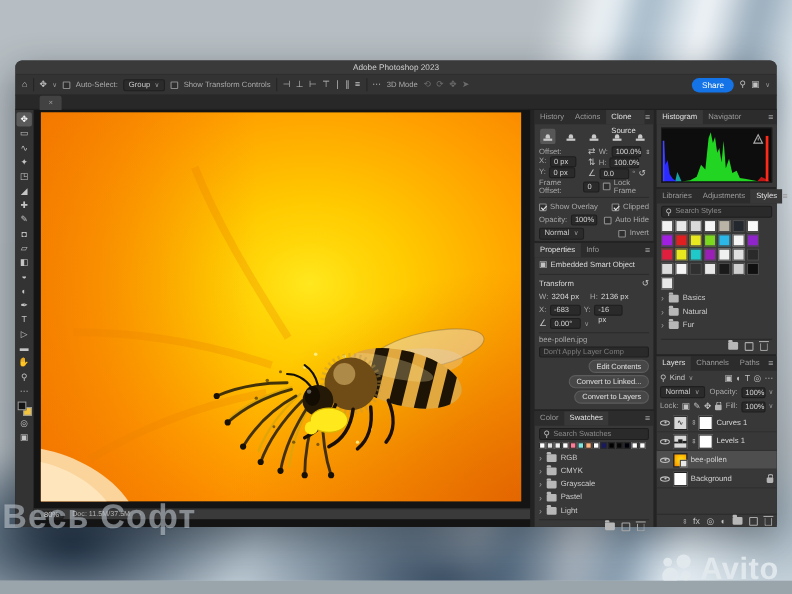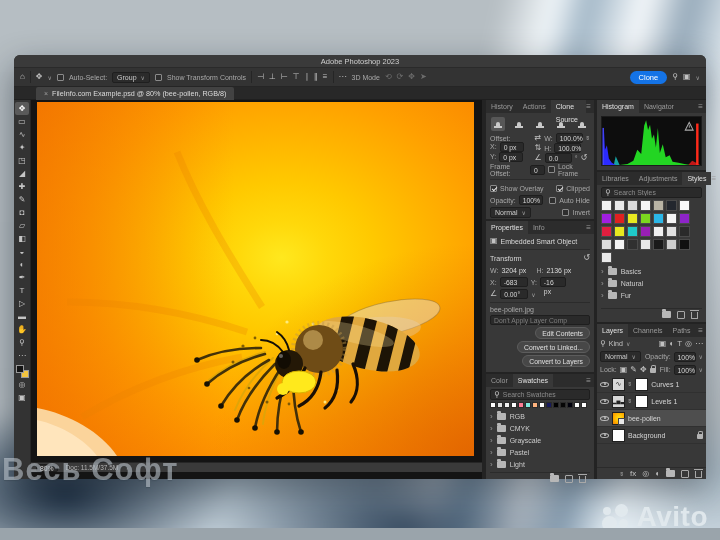--- a/index.html
+++ b/index.html
@@ -168,30 +168,29 @@
         </span>
       <span class="sep"></span>
       <span class="gi">⋯</span>
       <span class="lbl dim">3D Mode</span>
       <span class="glyrow">
           <div class="gi dim">⟲</div>
           <div class="gi dim">⟳</div>
           <div class="gi dim">✥</div>
           <div class="gi dim">➤</div>
         </span>
-      <span class="share">Clone</span>
+      <span class="share">Share</span>
       <span class="gi">⚲</span>
       <span class="gi">▣</span>
       <span class="cv">∨</span>
     </div>
 
     <div class="tabstrip">
       <div class="doctab">
         <span class="x">×</span>
-        <span>FileInfo.com Example.psd @ 80% (bee-pollen, RGB/8)</span>
       </div>
     </div>
 
     <div class="main">
 
       <div class="tools">
         <div style="display:flex;flex-direction:column;align-items:center;">
             <div class="tool active">✥</div>
             <div class="tool">▭</div>
             <div class="tool">∿</div>

